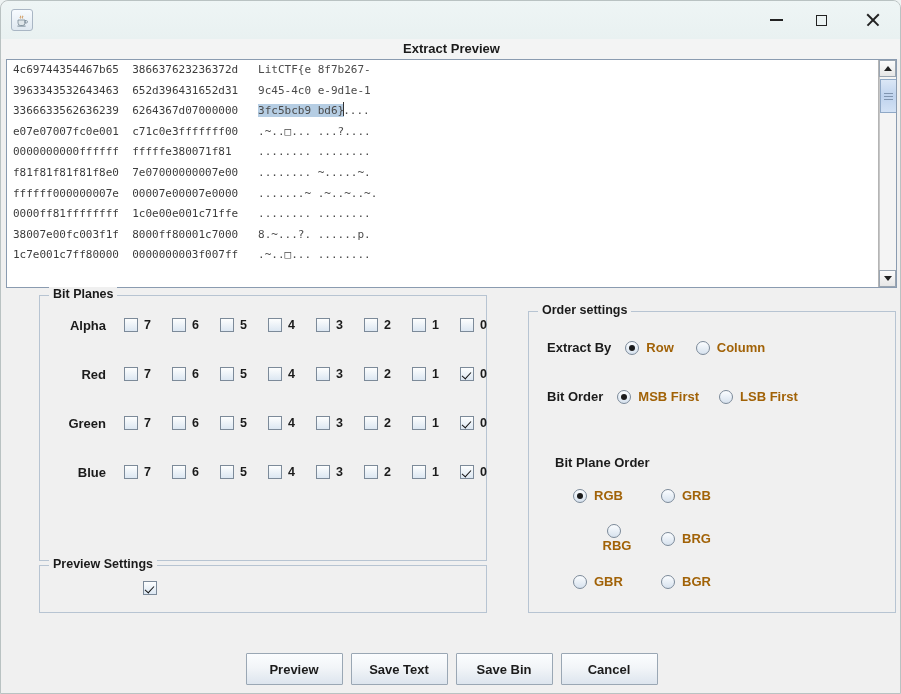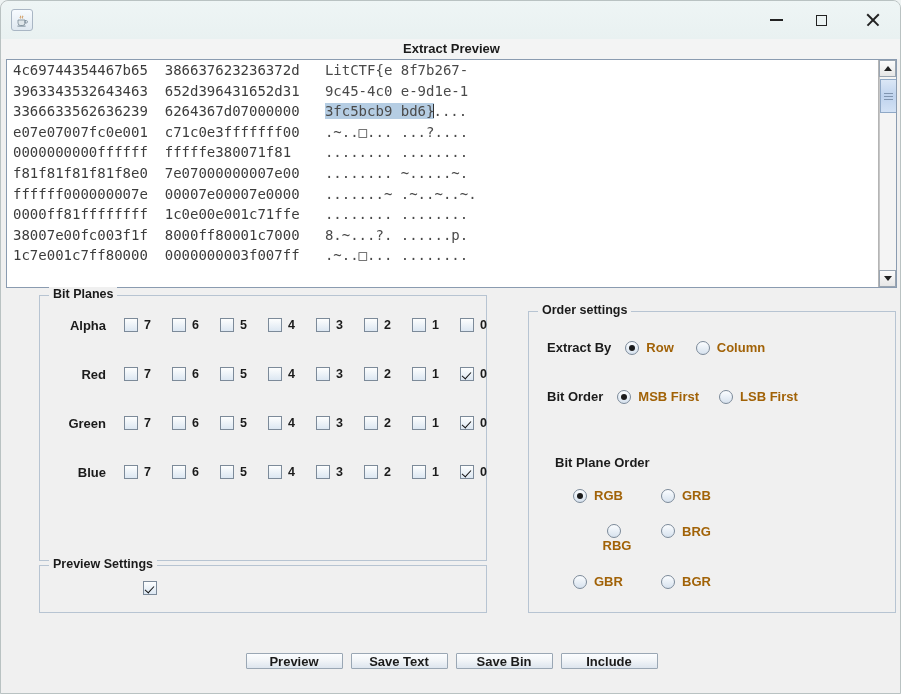--- a/index.html
+++ b/index.html
@@ -62,21 +62,21 @@
     border:1px solid #8a9bb0;
     background:#ffffff;
     overflow:hidden;
   }
   .hexpane{
     position:absolute;left:0;top:0;right:18px;bottom:0;
     overflow:hidden;background:#fff;
   }
   .hexline{
     font-family:"DejaVu Sans Mono","Liberation Mono",monospace;
-    font-size:14px;line-height:20.6px;
+    font-size:11px;line-height:20.6px;
     white-space:pre;color:#3c3c3c;
     padding-left:6px;letter-spacing:0px;
   }
   .hexline .asc{color:#4a4a4a;}
   .hl{background:#b5cde3;}
   .caret{
     display:inline-block;width:0;border-left:1px solid #333;height:14px;
     vertical-align:-2px;margin:0 -1px;
   }
   
@@ -149,21 +149,21 @@
   .radio.sel:after{
     content:"";position:absolute;left:3px;top:3px;width:6px;height:6px;
     border-radius:50%;background:#1b1b1b;
   }
   .rlabel{font-size:13px;font-weight:bold;color:#a16207;}
   .fieldlabel{font-size:13px;font-weight:bold;color:#1b1b1b;}
 
   
   .btnbar{position:absolute;left:0;top:652px;width:901px;height:42px;display:flex;justify-content:center;align-items:flex-start;gap:8px;}
   .btn{
-    height:16px;min-width:97px;padding:0 14px;
+    height:32px;min-width:97px;padding:0 14px;
     box-sizing:border-box;
     border:1px solid #9aa7b4;
     background:linear-gradient(180deg,#fbfdff 0%,#f2f5f8 45%,#dde5ee 100%);
     font-size:13px;font-weight:bold;color:#1b1b1b;
     display:flex;align-items:center;justify-content:center;
     border-radius:1px;
     text-align:right;
   }
 </style>
 </head>
@@ -407,21 +407,21 @@
         <span style="display:flex;align-items:center;">
           <span class="radio"></span>
           <span class="rlabel">GRB</span>
         </span>
       </div>
       <div style="display:flex;margin-top:21px;">
         <span style="display:flex;align-items:center;width:88px;flex-direction:column;">
           <span class="radio"></span>
           <span class="rlabel">RBG</span>
         </span>
-        <span style="display:flex;align-items:flex-start;">
+        <span style="display:flex;align-items:center;">
           <span class="radio"></span>
           <span class="rlabel">BRG</span>
         </span>
       </div>
       <div style="display:flex;margin-top:21px;">
         <span style="display:flex;align-items:center;width:88px;">
           <span class="radio"></span>
           <span class="rlabel">GBR</span>
         </span>
         <span style="display:flex;align-items:center;">
@@ -436,16 +436,16 @@
     <span class="legend">Preview Settings</span>
     <div class="row" style="left:103px;top:15px;">
       <span class="cbox checked" style="margin-right:0;"></span>
     </div>
   </div>
 
   <div class="btnbar" id="btnbar">
       <div class="btn">Preview</div>
       <div class="btn">Save Text</div>
       <div class="btn">Save Bin</div>
-      <div class="btn">Include</div>
+      <div class="btn">Cancel</div>
     </div>
 
 </div>
 
 </body></html>

